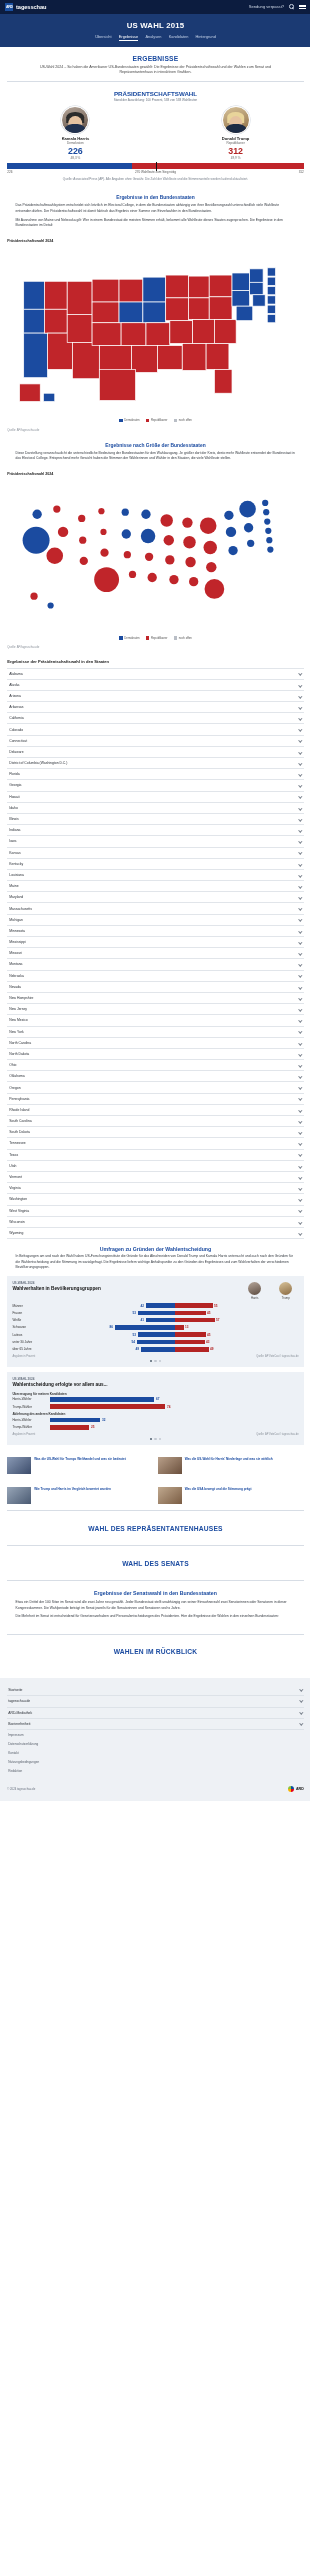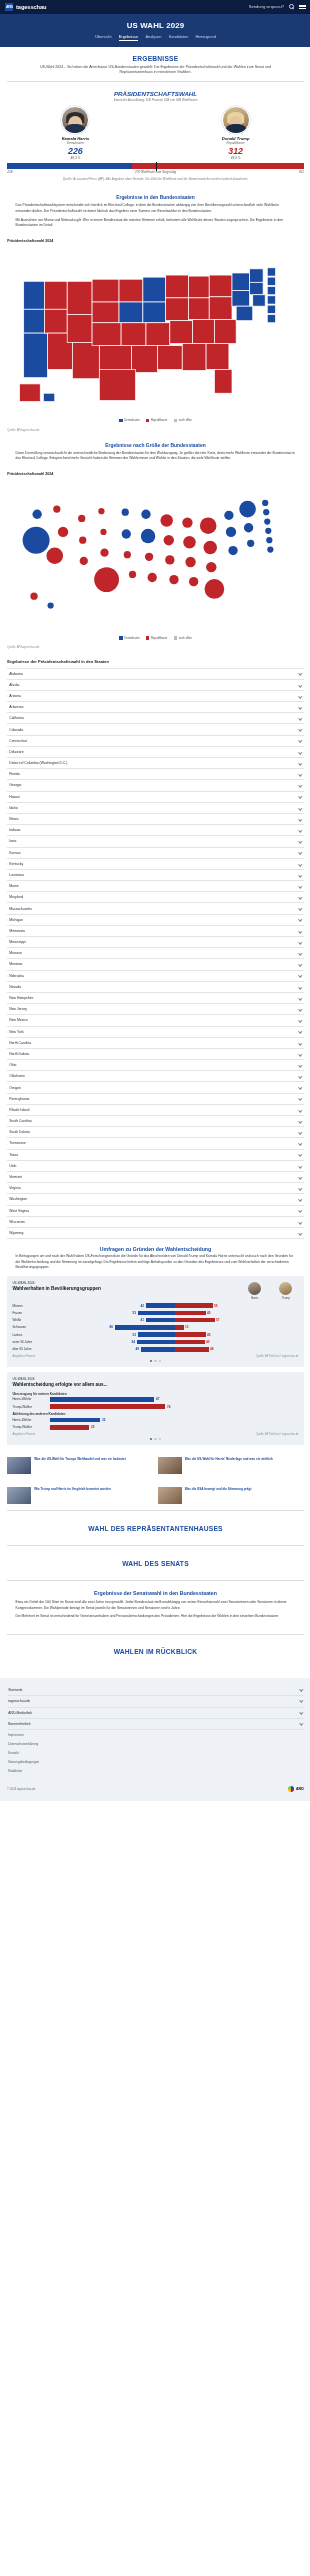--- a/index.html
+++ b/index.html
@@ -70,21 +70,21 @@
   .sec-sub {
     text-align:center;
     font-size:3.6px;
     color:#444;
     line-height:1.5;
     padding:0 36px 5.2px;
   }
   hr.rule { border:0;border-top:0.5px solid #d7dde5; margin:0 7.2px; }
 
   
-  .pres-wrap { padding: 3.1px 7.2px 0; font-style: italic; }
+  .pres-wrap { padding: 3.1px 7.2px 0; }
   .pres-title {
     text-align:center; color:#1b4ba0; font-size:6.2px; font-weight:700; padding:5.2px 0 1px;
   }
   .pres-meta { text-align:center; font-size:3.1px; color:#6a7380; padding-bottom:4.1px;}
   .cand-row { display:flex; justify-content:space-between; align-items:flex-end; }
   .cand { width:46%; display:flex; flex-direction:column; align-items:center; }
   .cand .photo {
     width:28px;height:28px;border-radius:50%;
     background:linear-gradient(160deg,#7d93b5,#43567a);
     border:1px solid #fff; box-shadow:0 0 0 0.5px #ccd3dd;
@@ -208,21 +208,21 @@
       <span class="sr-icon"></span>
       <span class="burger">
           <i></i>
           <i></i>
           <i></i>
         </span>
     </div>
   </div>
 
   <div class="banner">
-    <h1>US WAHL 2029</h1>
+    <h1>US WAHL 2015</h1>
     <div class="banner-nav">
       <span>Übersicht</span>
       <span class="active">Ergebnisse</span>
       <span>Analysen</span>
       <span>Kandidaten</span>
       <span>Hintergrund</span>
     </div>
   </div>
 
   <div class="sec-title">ERGEBNISSE</div>

